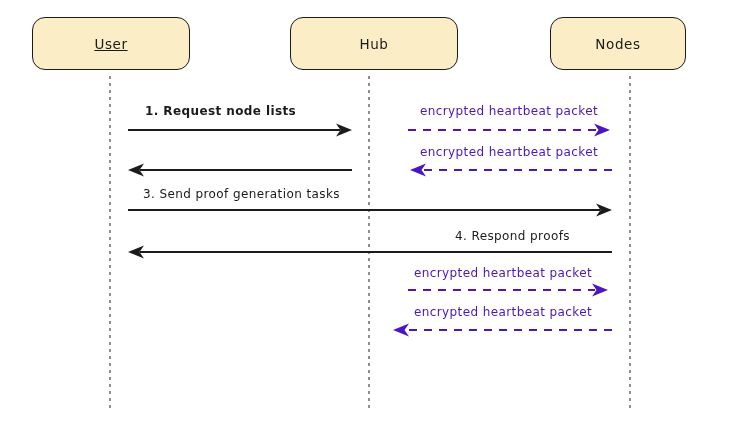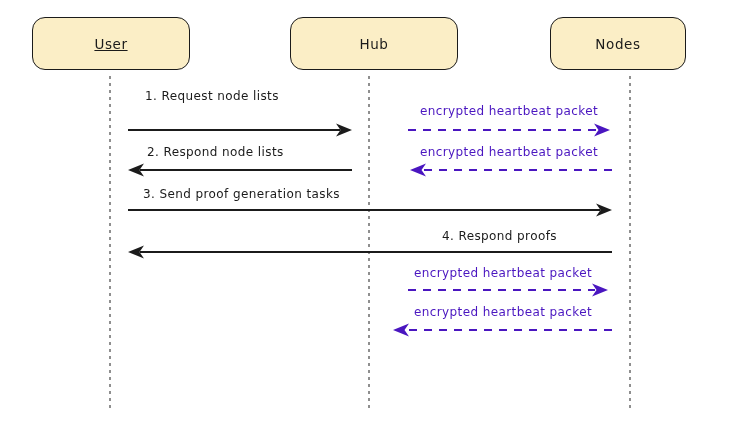--- a/index.html
+++ b/index.html
@@ -103,23 +103,22 @@
   <div class="actor actor-user">
     <span>User</span>
   </div>
   <div class="actor actor-hub">
     <span>Hub</span>
   </div>
   <div class="actor actor-nodes">
     <span>Nodes</span>
   </div>
 
-  <div class="msg-label" style="left:145px; top:89px;">1. Request node lists</div>
-  <div class="msg-label" style="left:147px; top:145px;">2. Respond node lists</div>
+  <div class="msg-label" style="left:145px; top:104px;font-weight:bold;">1. Request node lists</div>
   <div class="msg-label" style="left:143px; top:187px;">3. Send proof generation tasks</div>
-  <div class="msg-label" style="left:442px; top:229px;">4. Respond proofs</div>
+  <div class="msg-label" style="left:455px; top:229px;">4. Respond proofs</div>
 
   <div class="hb-label" style="left:509px; top:104px;">encrypted heartbeat packet</div>
   <div class="hb-label" style="left:509px; top:145px;">encrypted heartbeat packet</div>
   <div class="hb-label" style="left:503px; top:266px;">encrypted heartbeat packet</div>
   <div class="hb-label" style="left:503px; top:305px;">encrypted heartbeat packet</div>
 
 </div>
 
 </body></html>

